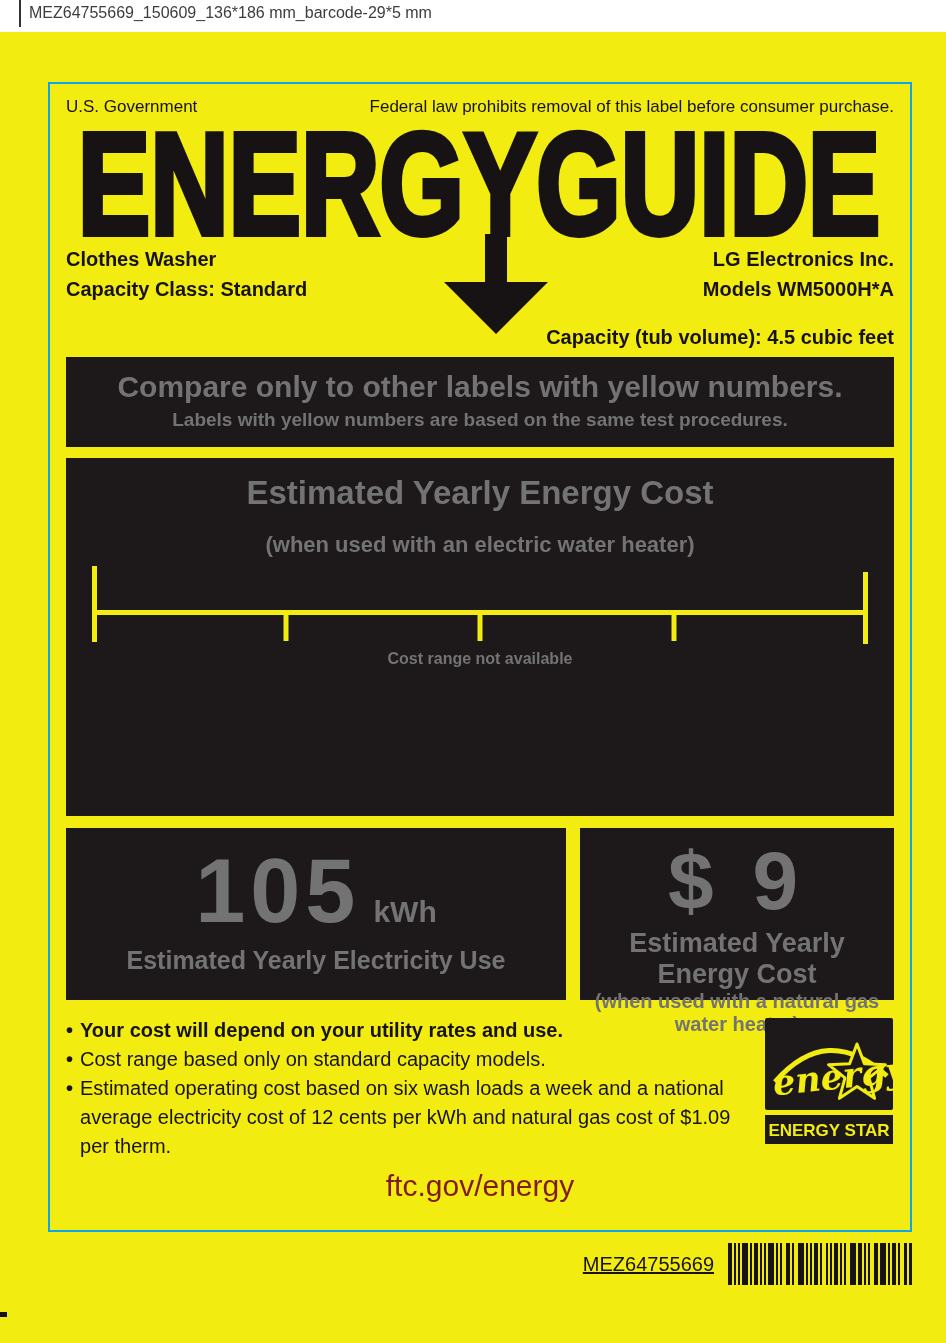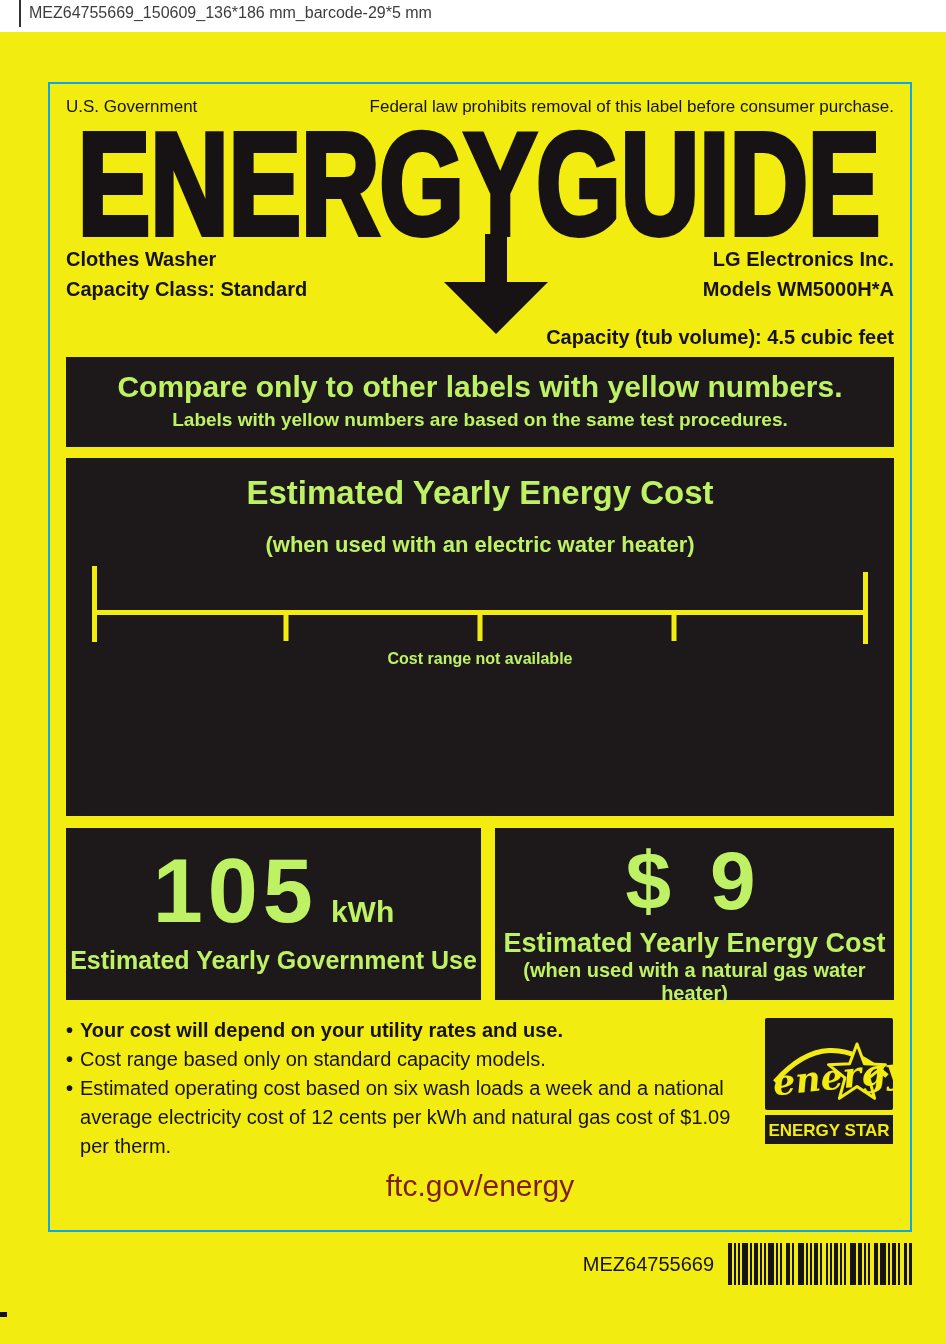--- a/index.html
+++ b/index.html
@@ -25,21 +25,21 @@
                    fill:#171314; stroke:#171314; stroke-width:6; paint-order:stroke; }
 
   .arrow-svg { position:absolute; left:394px; top:150px; width:104px; height:100px; }
 
   .info-row { display:flex; justify-content:space-between; margin-top:6px;
               font-size:20px; font-weight:bold; line-height:1.5; }
   .info-right { text-align:right; }
 
   .capacity-line { text-align:right; font-size:20px; font-weight:bold; margin-top:22px; }
 
-  .box { background:#1d191a; color:#bef264; }
+  .box { background:#1d191a; color:#737373; }
 
   .compare-box { margin-top:8px; text-align:center; padding:13px 6px 16px; }
   .compare-head { font-size:30px; font-weight:bold; }
   .compare-sub  { font-size:19px; font-weight:bold; margin-top:5px; }
 
   .main-box { margin-top:11px; height:358px; text-align:center; padding-top:16px; }
   .main-title { font-size:33px; font-weight:bold; }
   .main-sub   { font-size:22px; font-weight:bold; margin-top:20px; }
   .main-value { font-size:112px; font-weight:bold; line-height:1; letter-spacing:3px; margin-top:12px; }
 
@@ -47,21 +47,21 @@
   .scale-line { position:absolute; left:0; right:0; top:44px; height:5px; background:#f2ec10; }
   .tick { position:absolute; width:5px; background:#f2ec10; }
   .tick-end-l { left:0; top:0; height:76px; }
   .tick-end-r { right:0; top:6px; height:72px; }
   .tick-mid   { top:44px; height:31px; transform:translateX(-50%); }
   .tm-25 { left:25%; } .tm-50 { left:50%; } .tm-75 { left:75%; }
 
   .range-note { font-size:16px; font-weight:bold; margin-top:6px; }
 
   .duo { display:flex; gap:14px; margin-top:12px; height:172px; }
-  .elec-box { width:415px; text-align:center; padding-top:18px; }
+  .elec-box { width:500px; text-align:center; padding-top:18px; }
   .elec-top { display:flex; align-items:baseline; justify-content:center; line-height:1; }
   .elec-val  { font-size:90px; font-weight:bold; letter-spacing:5px; }
   .elec-unit { font-size:30px; font-weight:bold; margin-left:13px; }
   .elec-cap  { font-size:25px; font-weight:bold; margin-top:10px; }
 
   .gas-box { flex:1; text-align:center; padding-top:8px; }
   .gas-val { font-size:82px; font-weight:bold; line-height:1.1; letter-spacing:8px; }
   .gas-cap { font-size:27px; font-weight:bold; margin-top:2px; }
   .gas-sub { font-size:20px; font-weight:bold; }
 
@@ -71,21 +71,21 @@
   .note::before { content:"\2022"; font-weight:bold; margin-right:7px; }
   .note.b1 { font-weight:bold; }
 
   .estar-svg { width:130px; height:126px; flex:none; margin-top:2px; }
   .estar-script { font-family:"DejaVu Serif", serif; font-style:italic; font-weight:bold; }
   .estar-cap { font-family:"Liberation Sans", sans-serif; font-weight:bold; }
 
   .website { text-align:center; font-size:30px; margin-top:8px; color:#7f1d1d; }
 
   .footer { position:absolute; right:34px; top:1211px; display:flex; align-items:center; gap:14px; }
-  .footer-code { font-size:20px; color:#171314; }
+  .footer-code { font-size:20px; color:#171314;text-decoration:underline; }
   .barcode-svg { width:184px; height:42px; display:block; }
 
   .crop-mark { position:absolute; left:0; top:1280px; width:7px; height:5px; background:#171314; }
 </style>
 </head>
 <body>
 
 <div class="topbar">
   <span class="topbar-caret"></span>
   <span class="topbar-text">MEZ64755669_150609_136*186 mm_barcode-29*5 mm</span>
@@ -139,21 +139,21 @@
       </div>
       <div class="range-note">Cost range not available</div>
     </div>
 
     <div class="duo">
       <div class="box elec-box">
         <div class="elec-top">
           <span class="elec-val">105</span>
           <span class="elec-unit">kWh</span>
         </div>
-        <div class="elec-cap">Estimated Yearly Government Use</div>
+        <div class="elec-cap">Estimated Yearly Electricity Use</div>
       </div>
       <div class="box gas-box">
         <div class="gas-val">$ 9</div>
         <div class="gas-cap">Estimated Yearly Energy Cost</div>
         <div class="gas-sub">(when used with a natural gas water heater)</div>
       </div>
     </div>
 
     <div class="notes-row">
       <div class="notes">

